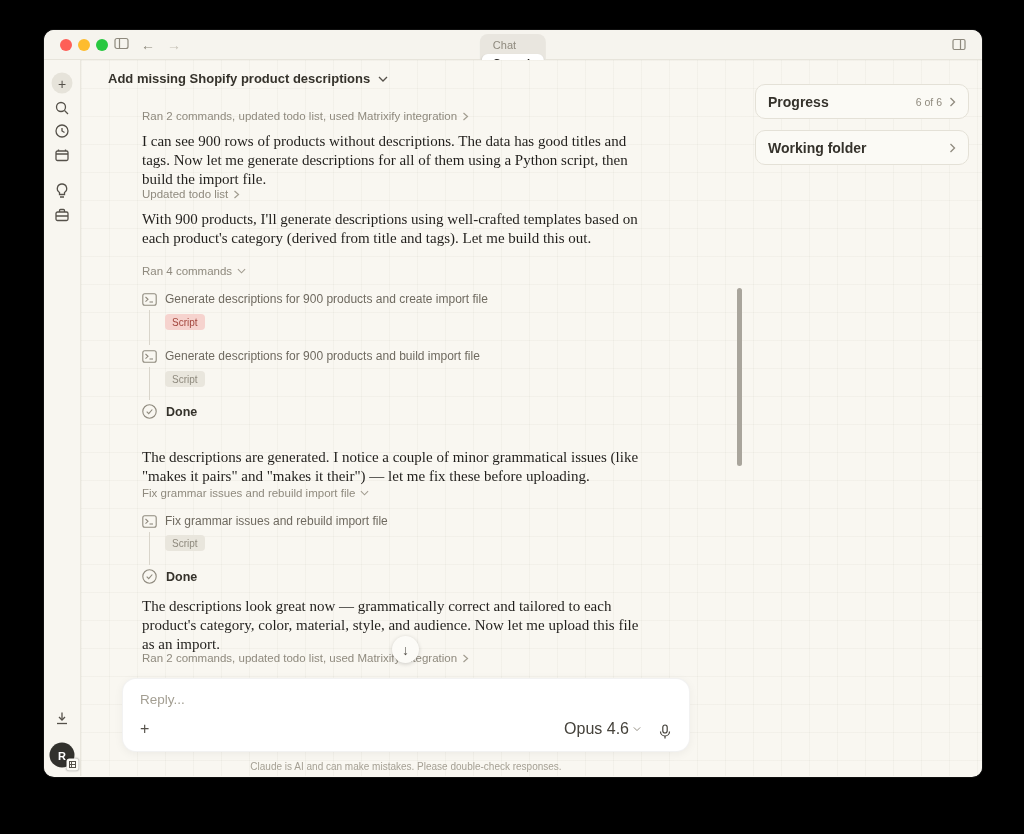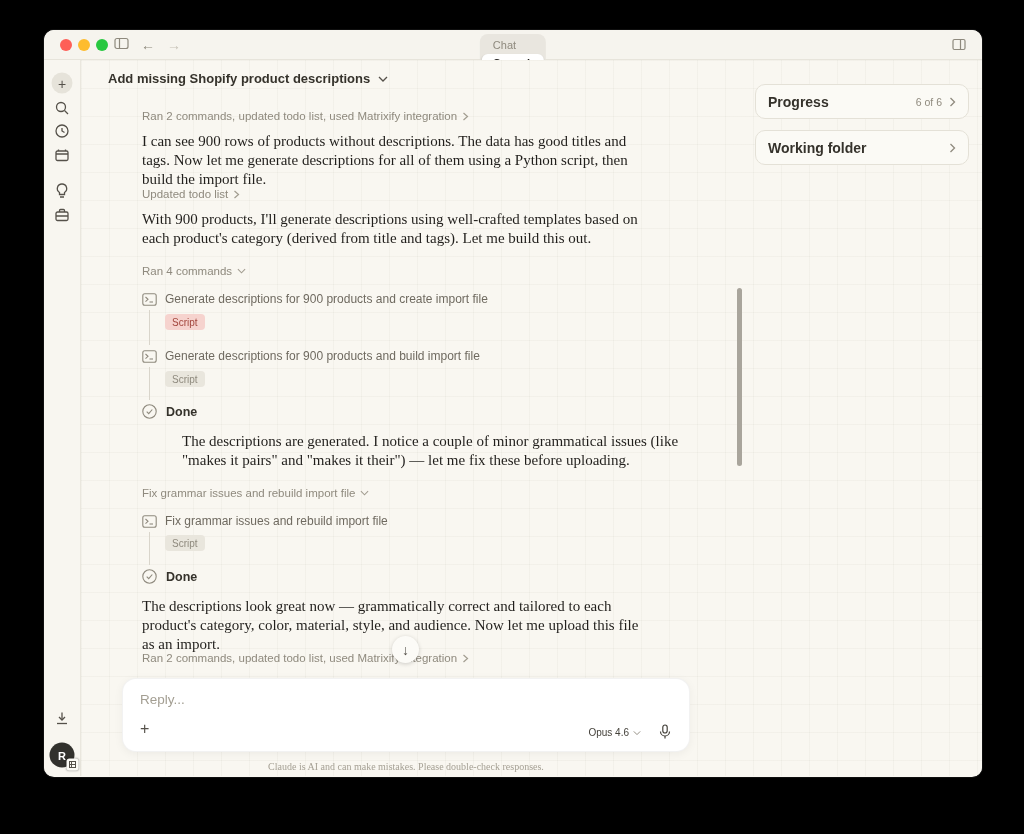--- a/index.html
+++ b/index.html
@@ -87,25 +87,25 @@
   .ctx-item { display:flex; align-items:center; gap:9px; font-size:12px; color:#35322b; }
   .mtx-ic { width:16px; height:16px; border-radius:4px; background:#2c3166;
     display:flex; align-items:center; justify-content:center; }
 
   
   .composer { position:absolute; left:41px; top:618px; width:568px; height:74px;
     background:#fff; border:1px solid rgba(0,0,0,0.05); border-radius:14px;
     box-shadow:0 2px 10px rgba(0,0,0,0.05); }
   .composer .ph { position:absolute; left:17px; top:13px; font-size:13.5px; color:#a39e92; }
   .composer .plus { position:absolute; left:17px; bottom:13px; font-size:16px; color:#55514a; }
-  .composer .model { position:absolute; right:48px; bottom:13px; font-size:10px;
+  .composer .model { position:absolute; right:48px; bottom:13px; font-size:16px;
     color:#45423b; display:flex; align-items:center; gap:4px; }
   .composer .mic { position:absolute; right:18px; bottom:11px; color:#45423b; }
   .disclaimer { position:absolute; left:41px; top:701px; width:568px; text-align:center;
-    font-size:10px; color:#a5a094;font-family:Liberation Serif, serif; }
+    font-size:10px; color:#a5a094; }
 
   svg { display:block; }
 </style>
 </head>
 <body>
 
 <div class="window">
 
   <div class="titlebar">
     <div class="traffic t-red"></div>
@@ -254,21 +254,21 @@
         <div class="tline" style="top:307px; height:33px;"></div>
 
         <div class="doneline" style="top:344px;">
           <svg width="15" height="15" viewBox="0 0 15 15" fill="none" stroke="#8f8a7e" stroke-width="1.1">
             <circle cx="7.5" cy="7.5" r="6.7"></circle>
               <polyline points="4.7,7.7 6.7,9.7 10.3,5.5"></polyline>
           </svg>
           <span>Done</span>
         </div>
 
-        <div class="para" style="top:372px;margin-left:40px;">The descriptions are generated. I notice a couple of minor grammatical issues (like "makes it pairs" and "makes it their") — let me fix these before uploading.</div>
+        <div class="para" style="top:388px;">The descriptions are generated. I notice a couple of minor grammatical issues (like "makes it pairs" and "makes it their") — let me fix these before uploading.</div>
 
         <div class="step" style="top:427px;">
           <span>Fix grammar issues and rebuild import file</span>
           <svg width="9" height="6" viewBox="0 0 10 6" fill="none" stroke="#a29d90" stroke-width="1.2">
               <polyline points="1,1 5,5 9,1"></polyline>
             </svg>
         </div>
 
         <div class="cmd" style="top:454px;">
           <svg width="15" height="13" viewBox="0 0 15 13" fill="none" stroke="#8f8a7e" stroke-width="1.1">

